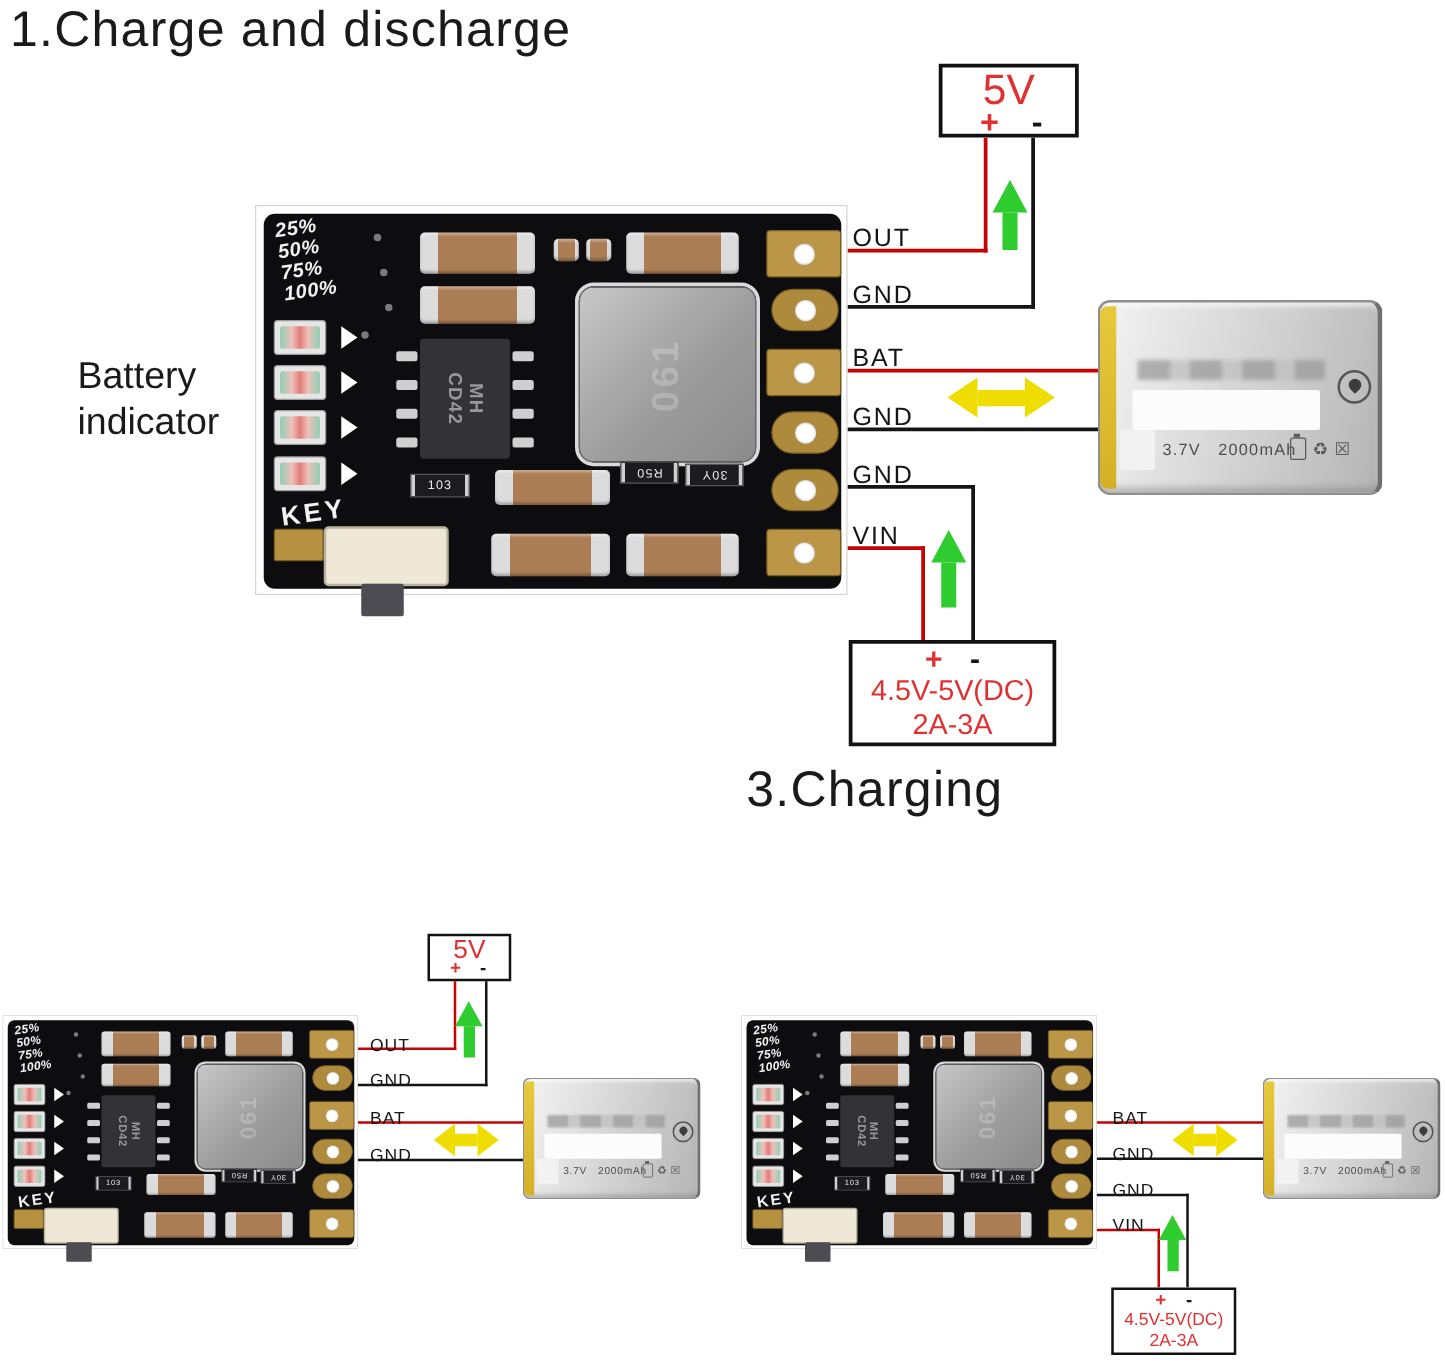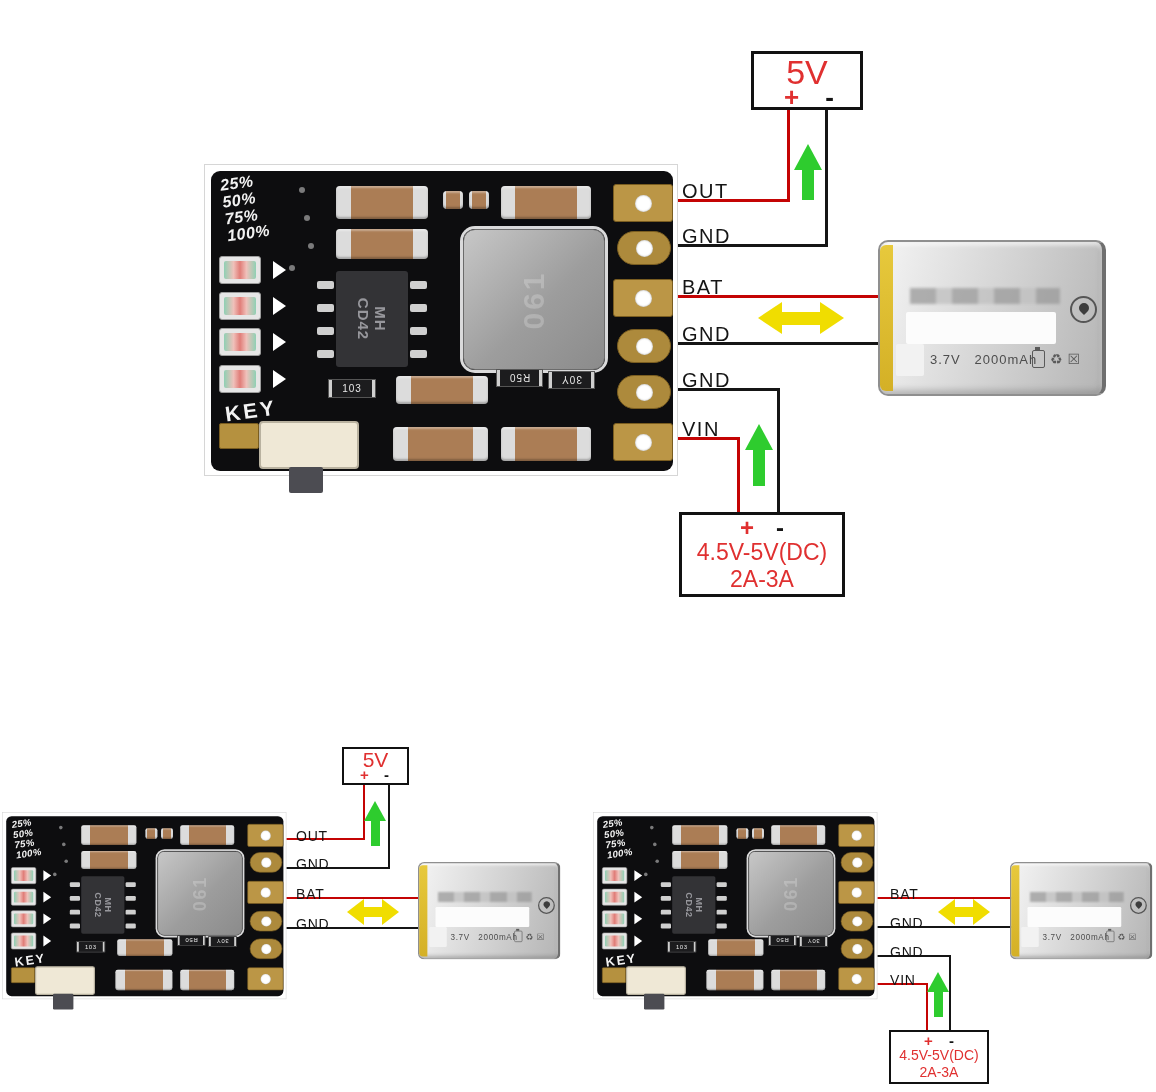--- a/index.html
+++ b/index.html
@@ -96,21 +96,26 @@
   .bat-batglyph{width:11px;height:16px;border:1.5px solid #5a5a5a;border-radius:2px;position:relative;}
   .bat-batglyph::before{content:"";position:absolute;left:2px;top:-4px;width:5px;height:3px;background:#5a5a5a;}
   .bat-flame{position:absolute;left:190px;top:54px;width:27px;height:27px;border:2px solid #555;border-radius:50%;box-sizing:border-box;}
   .bat-flame i{position:absolute;left:7px;top:5px;width:10px;height:10px;background:#3d3d3d;border-radius:50% 50% 50% 0;transform:rotate(-45deg);}
 </style>
 </head>
 <body>
 
 <div class="stage">
 
-
+  <div class="sec-title" style="left:8px;top:2px">1.Charge and discharge</div>
+
+  <div class="side-label" style="left:62px;top:282px">
+    <div>Battery</div>
+    <div>indicator</div>
+  </div>
 
   <div class="wire rw" style="left:650px;top:199px;width:140px;height:3px"></div>
   <div class="wire rw" style="left:787px;top:110px;width:3px;height:92px"></div>
   <div class="wire bw" style="left:652px;top:244px;width:176px;height:3px"></div>
   <div class="wire bw" style="left:825px;top:110px;width:3px;height:137px"></div>
   <div class="wire rw" style="left:650px;top:295px;width:240px;height:3px"></div>
   <div class="wire bw" style="left:652px;top:342px;width:238px;height:3px"></div>
   <div class="wire bw" style="left:652px;top:388px;width:128px;height:3px"></div>
   <div class="wire bw" style="left:777px;top:388px;width:3px;height:126px"></div>
   <div class="wire rw" style="left:650px;top:437px;width:90px;height:3px"></div>
@@ -400,20 +405,21 @@
       <span class="bat-batglyph"></span>
       <span>♻</span>
       <span>☒</span>
     </div>
     <div class="bat-flame">
           <i></i>
         </div>
   </div>
 </div>
 
+  <div class="sec-title" style="left:597px;top:610px">3.Charging</div>
 
   <div class="wire rw" style="left:869px;top:897px;width:148px;height:2px"></div>
   <div class="wire bw" style="left:869px;top:926px;width:148px;height:2px"></div>
   <div class="wire bw" style="left:869px;top:955px;width:82px;height:2px"></div>
   <div class="wire bw" style="left:949px;top:955px;width:2px;height:75px"></div>
   <div class="wire rw" style="left:869px;top:983px;width:59px;height:2px"></div>
   <div class="wire rw" style="left:926px;top:983px;width:2px;height:47px"></div>
 
   <div class="up-arrow sm" style="left:927px;top:972px;width:22px;height:45px">
       <i class="tri"></i>

